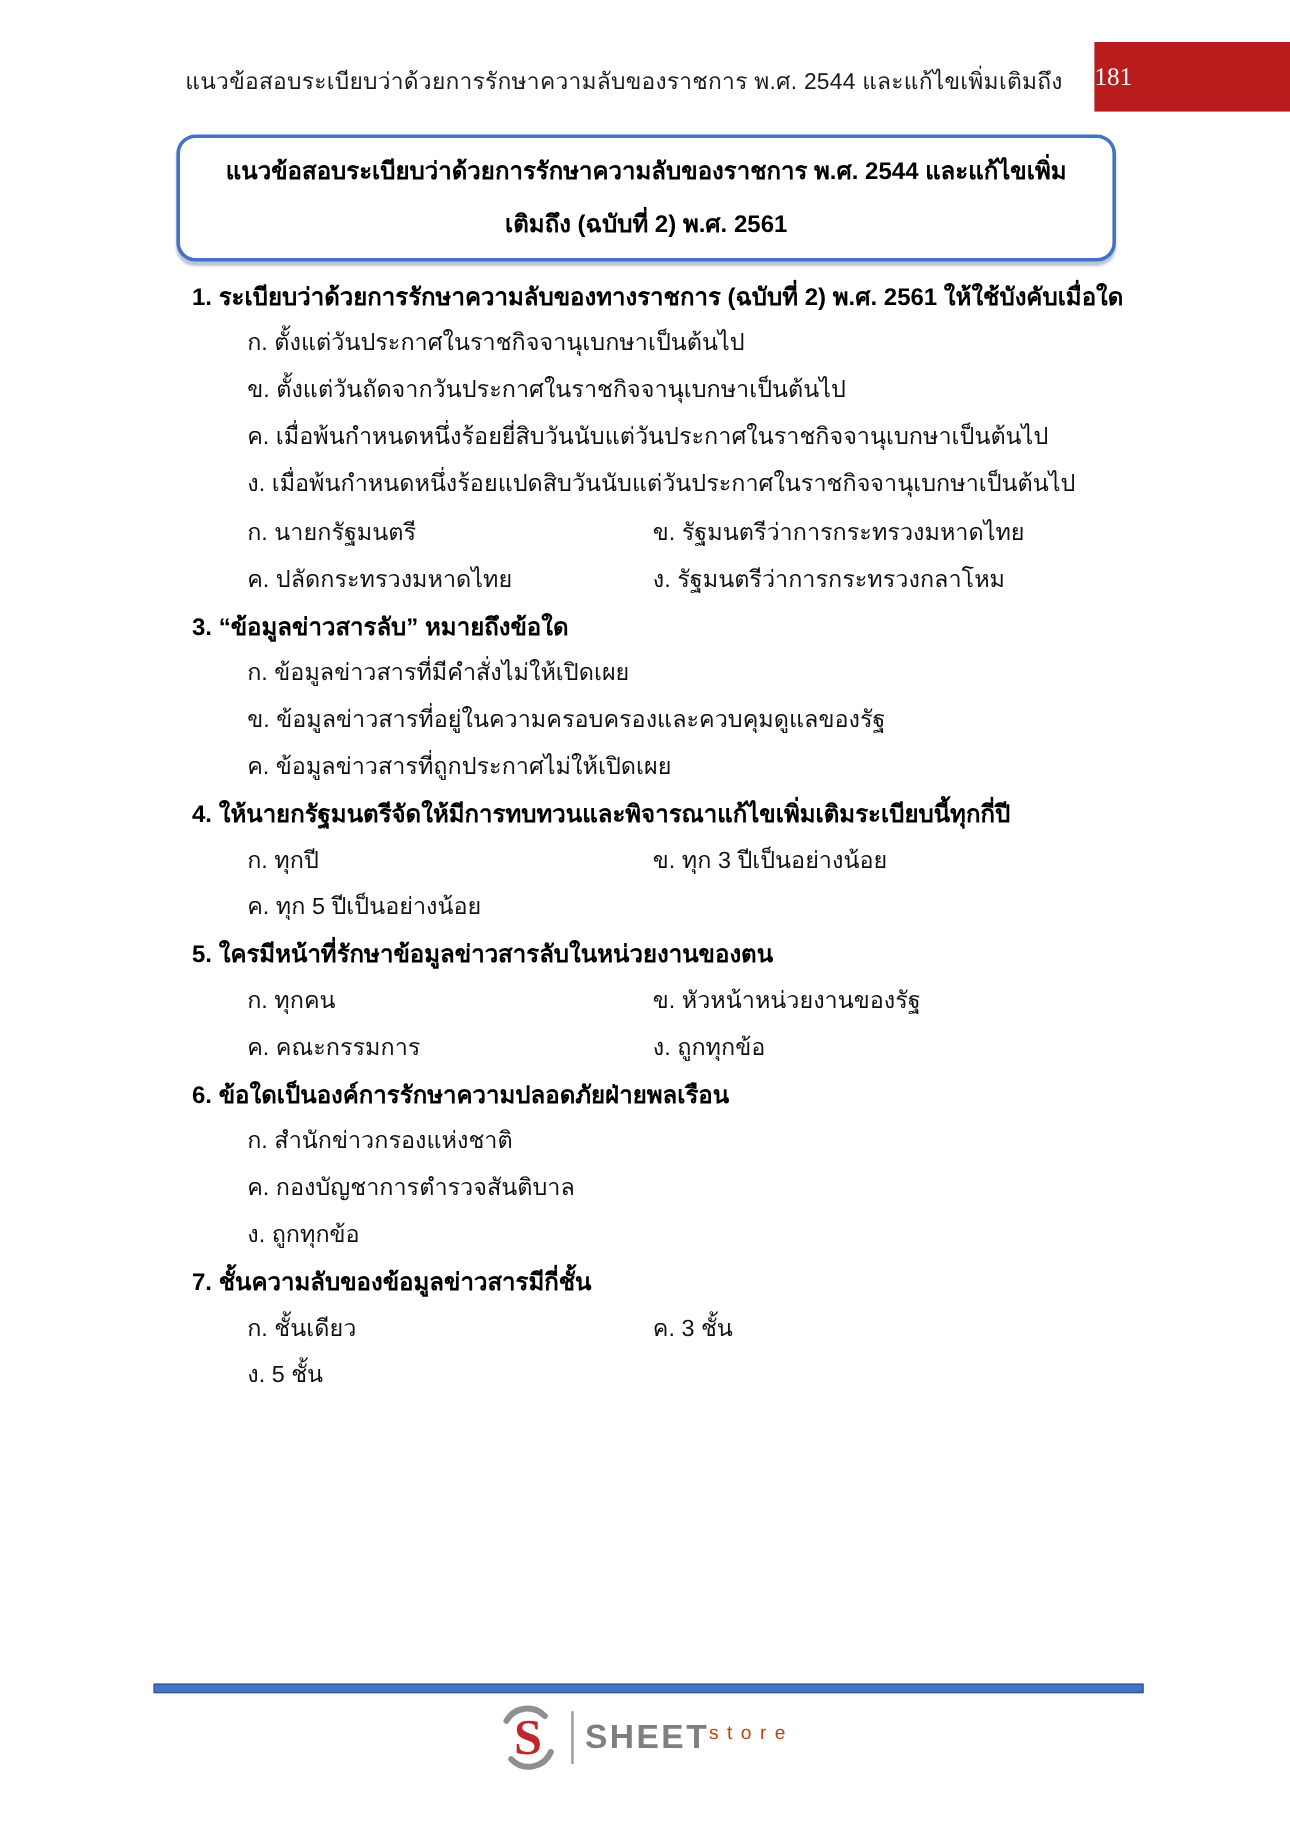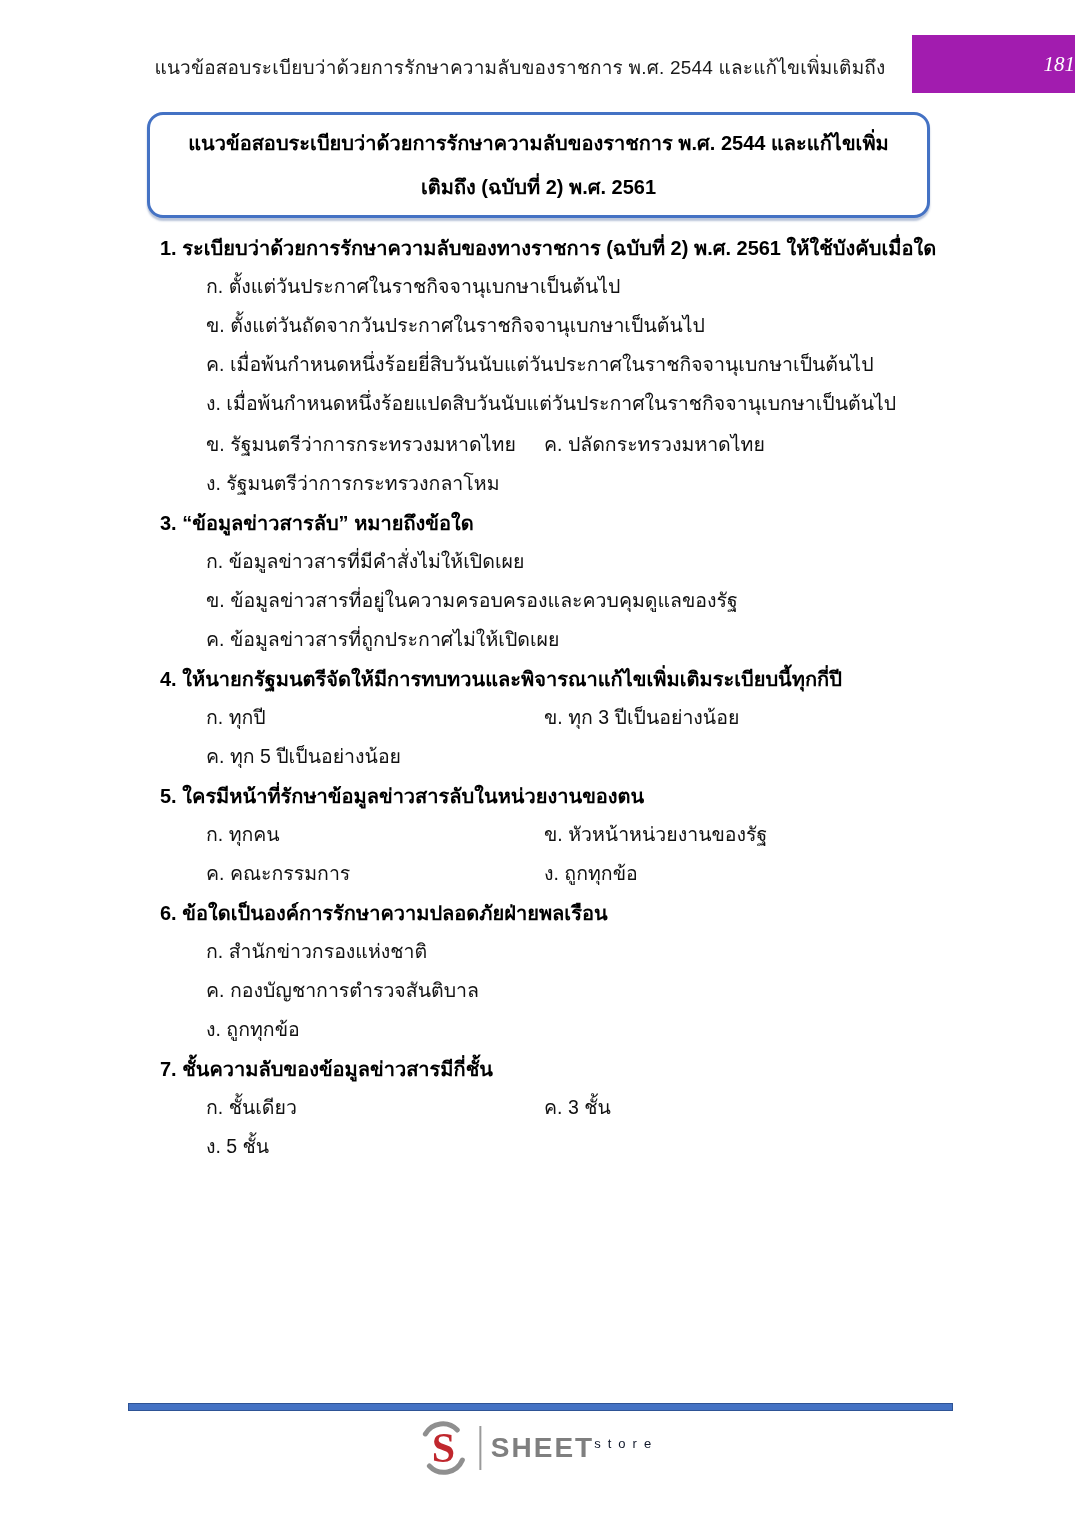--- a/index.html
+++ b/index.html
@@ -7,23 +7,23 @@
     width:1075px;height:1521px;position:relative;background:#ffffff;
     font-family:"Liberation Sans","DejaVu Sans",sans-serif;color:#111;
     overflow:hidden;
   }
   
   .header-text{
     position:absolute;top:52px;left:130px;width:780px;text-align:center;
     font-size:19px;color:#1a1a1a;letter-spacing:0.2px;
   }
   .page-num-box{
-    position:absolute;top:35px;right:0;width:163px;height:58px;background:#a21caf;
-    color:#fff;display:flex;align-items:center;justify-content:flex-end;
-    font-family:"Liberation Serif","DejaVu Serif",serif;font-size:21px;font-style:italic;
+    position:absolute;top:35px;right:0;width:163px;height:58px;background:#b91c1c;
+    color:#fff;display:flex;align-items:center;justify-content:flex-start;
+    font-family:"Liberation Serif","DejaVu Serif",serif;font-size:21px;
   }
   
   .title-box{
     position:absolute;top:112px;left:147px;width:783px;min-height:92px;
     border:3px solid #4472c4;border-radius:16px;background:#fff;
     box-shadow:0 3px 2px rgba(100,125,170,0.45);
     display:flex;align-items:center;justify-content:center;
     padding:6px 26px;box-sizing:border-box;
   }
   .title-box .title-text{
@@ -42,21 +42,21 @@
     background:#4472c4;border:1px solid #2e5395;box-sizing:border-box;
   }
   .footer-logo{
     position:absolute;top:1420px;left:50%;transform:translateX(-50%);
     display:flex;align-items:center;gap:10px;
   }
   .logo-icon{width:52px;height:56px;position:relative;flex:0 0 auto;}
   .logo-divider{width:2px;height:44px;background:#9a9a9a;}
   .logo-text{display:flex;flex-direction:row;line-height:1;}
   .logo-title{font-size:28px;font-weight:bold;color:#7f7f7f;letter-spacing:2px;}
-  .logo-subtitle{font-size:13px;color:#0f172a;letter-spacing:7px;margin-top:3px;}
+  .logo-subtitle{font-size:16px;color:#c2410c;letter-spacing:7px;margin-top:3px;}
 </style>
 </head>
 <body>
 
 <div class="header-text">แนวข้อสอบระเบียบว่าด้วยการรักษาความลับของราชการ พ.ศ. 2544 และแก้ไขเพิ่มเติมถึง</div>
 <div class="page-num-box">
   <span>181</span>
 </div>
 
 <div class="title-box">
@@ -70,20 +70,21 @@
     <div class="options">
       <div class="option">ก. ตั้งแต่วันประกาศในราชกิจจานุเบกษาเป็นต้นไป</div>
       <div class="option">ข. ตั้งแต่วันถัดจากวันประกาศในราชกิจจานุเบกษาเป็นต้นไป</div>
       <div class="option">ค. เมื่อพ้นกำหนดหนึ่งร้อยยี่สิบวันนับแต่วันประกาศในราชกิจจานุเบกษาเป็นต้นไป</div>
       <div class="option">ง. เมื่อพ้นกำหนดหนึ่งร้อยแปดสิบวันนับแต่วันประกาศในราชกิจจานุเบกษาเป็นต้นไป</div>
     </div>
   </div>
 
   <div class="question">
     <div class="options cols-2">
+      <div class="option">ก. นายกรัฐมนตรี</div>
       <div class="option">ข. รัฐมนตรีว่าการกระทรวงมหาดไทย</div>
       <div class="option">ค. ปลัดกระทรวงมหาดไทย</div>
       <div class="option">ง. รัฐมนตรีว่าการกระทรวงกลาโหม</div>
     </div>
   </div>
 
   <div class="question">
     <div class="q-title">3. “ข้อมูลข่าวสารลับ” หมายถึงข้อใด</div>
     <div class="options">
       <div class="option">ก. ข้อมูลข่าวสารที่มีคำสั่งไม่ให้เปิดเผย</div>

